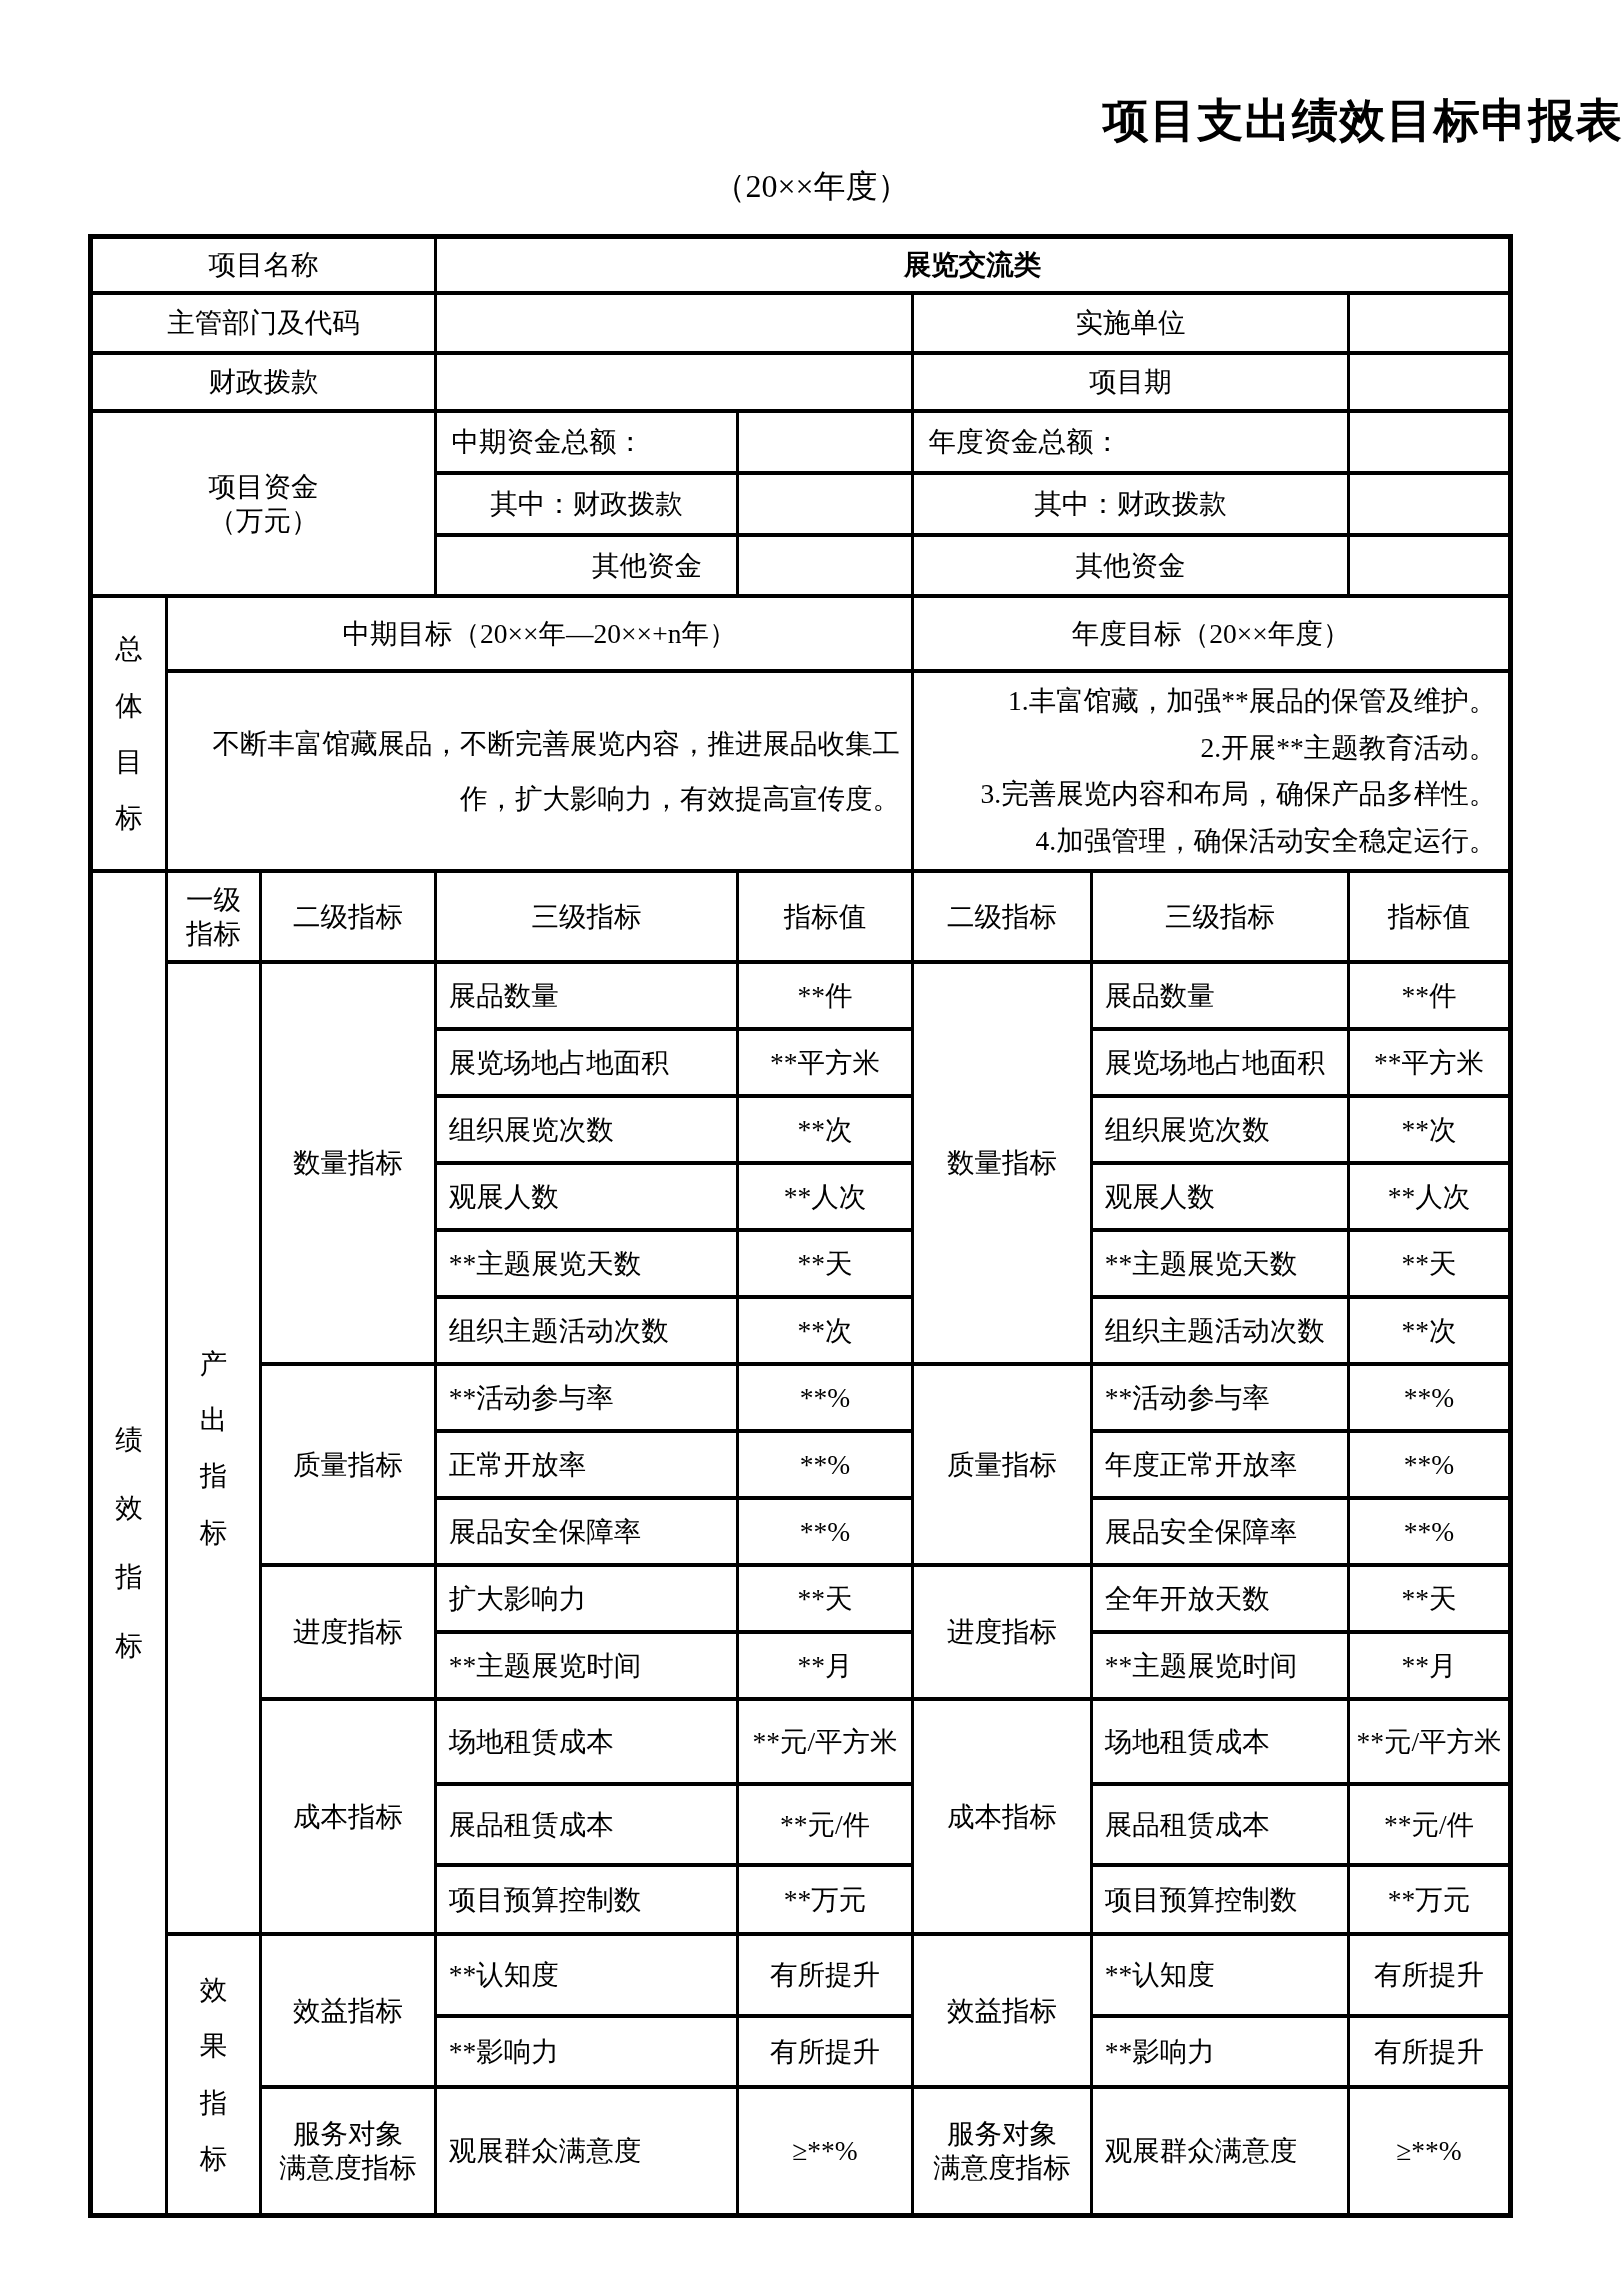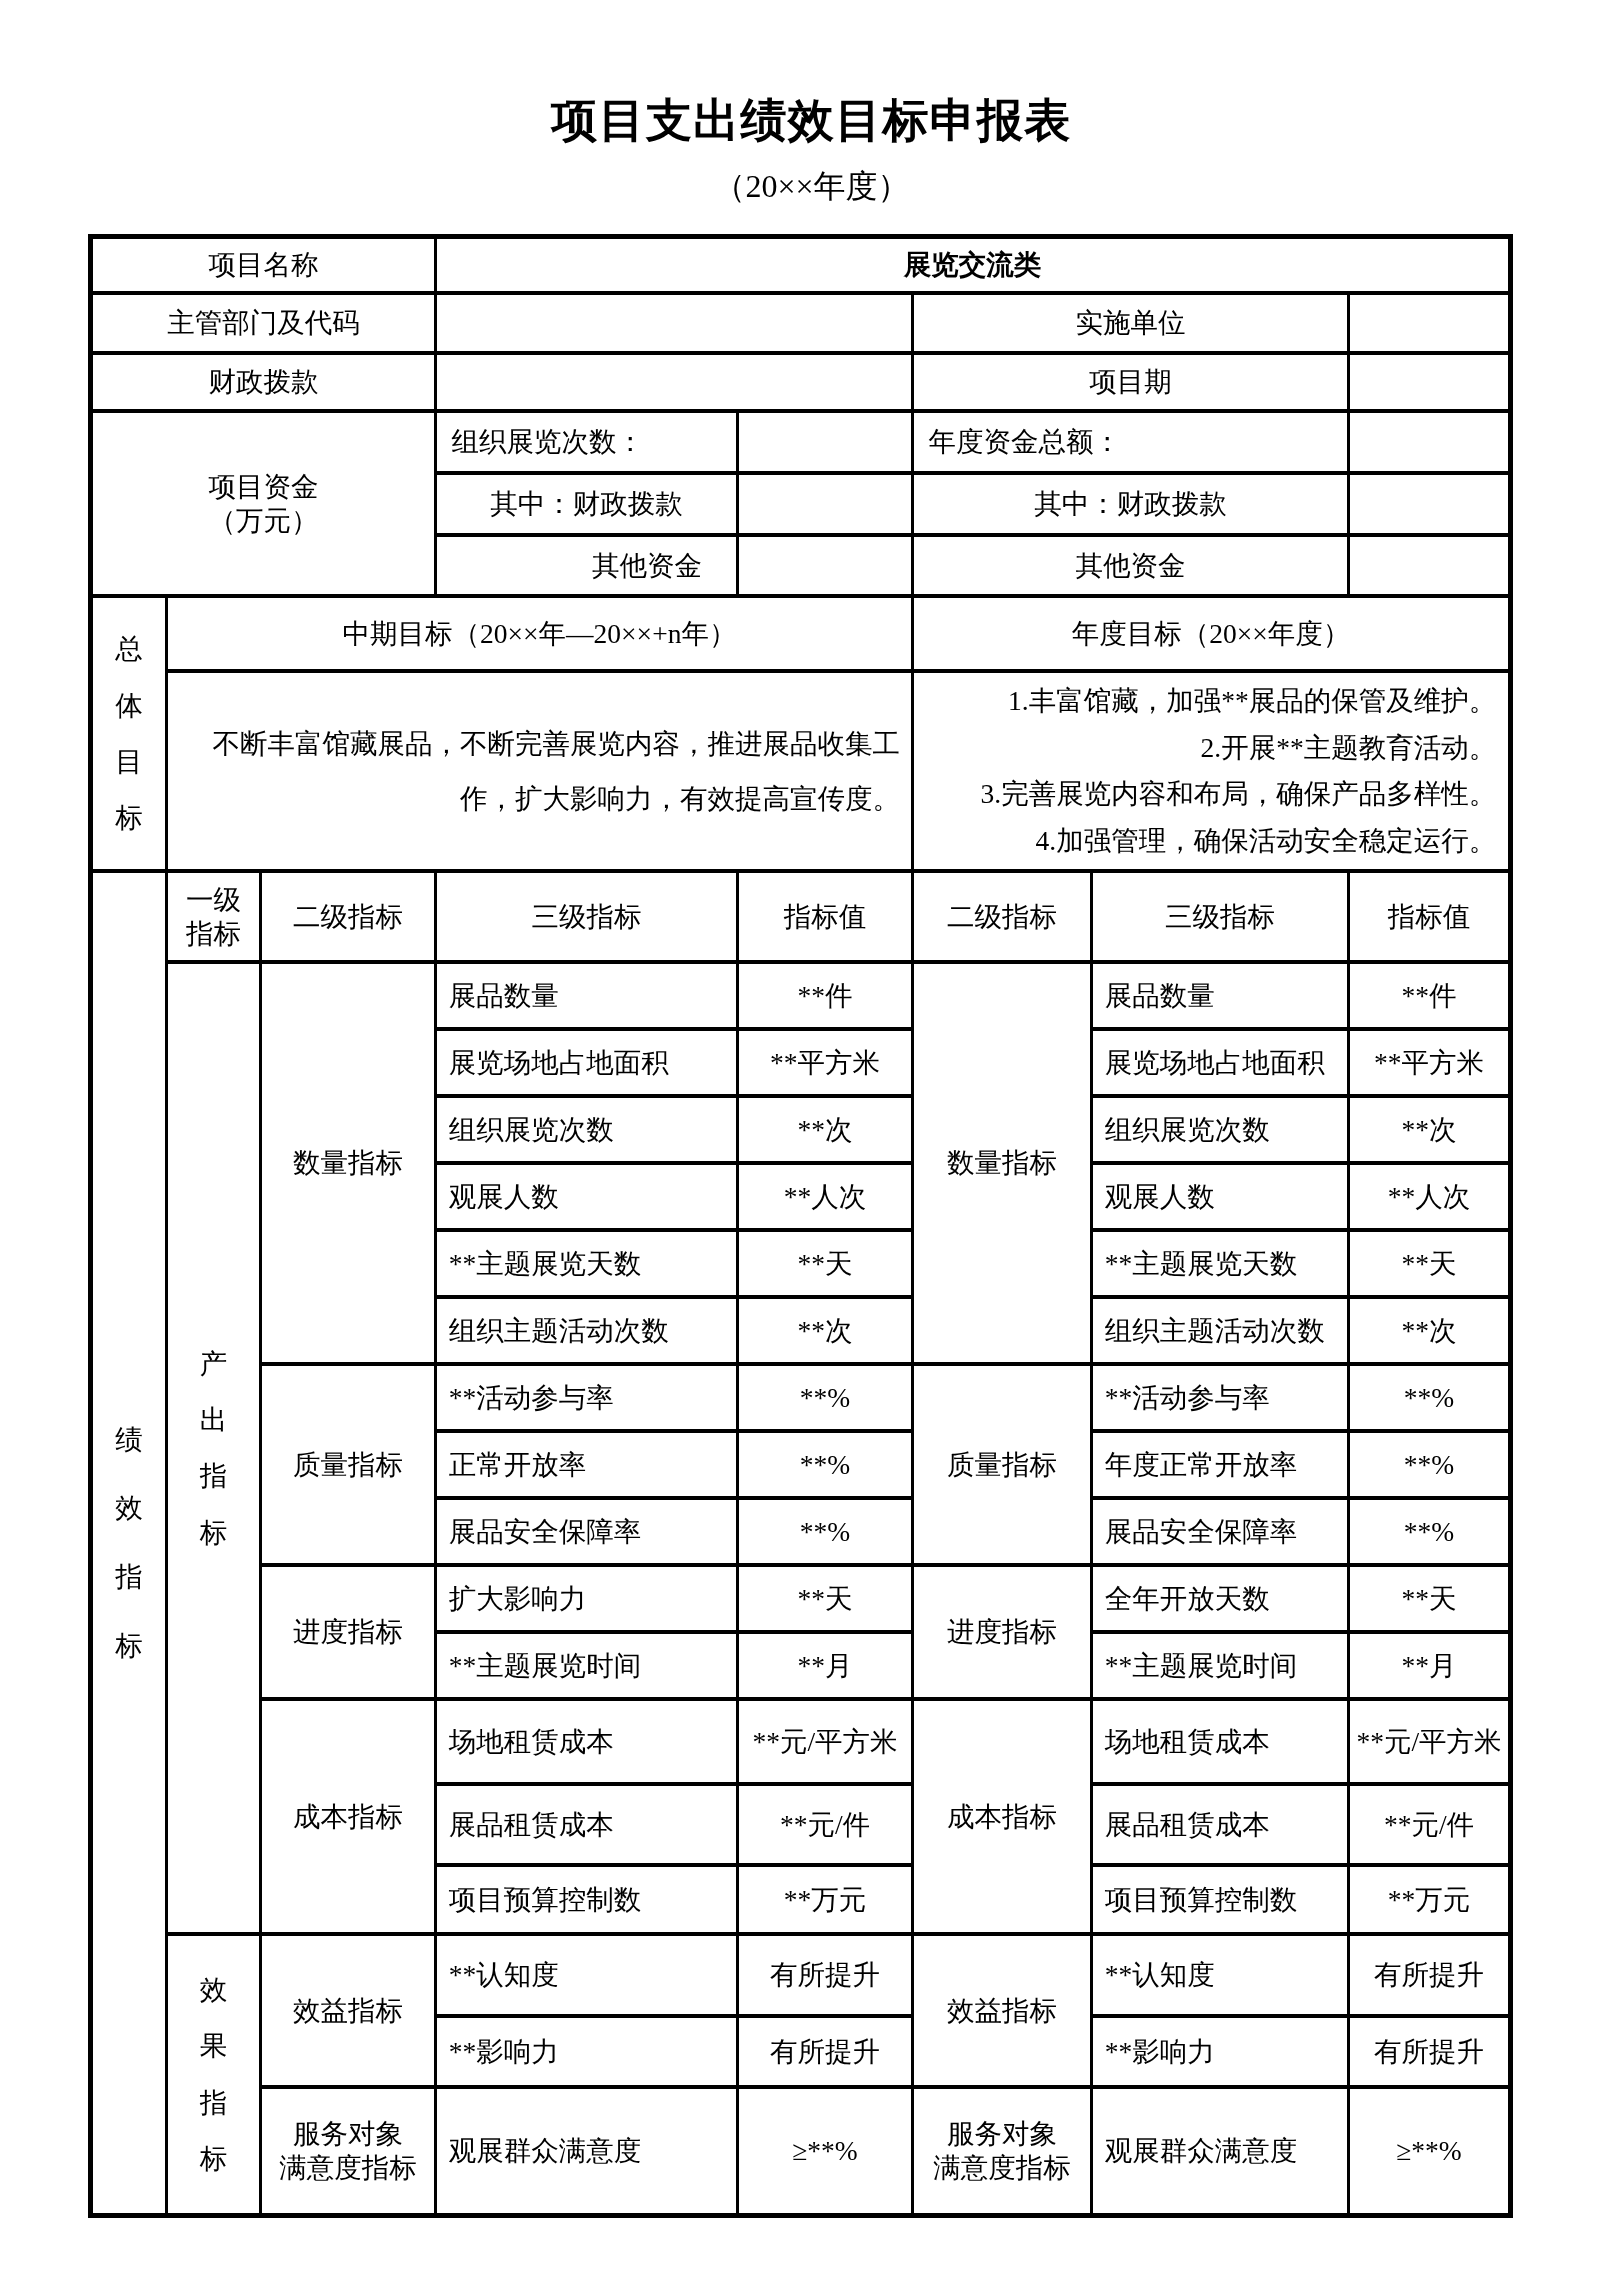--- a/index.html
+++ b/index.html
@@ -2,21 +2,21 @@
 <html style="font-size:10.5px"><head>
 <meta charset="utf-8">
 <style>
   html,body{margin:0;padding:0;}
   body{
     width:1623px;height:2295px;background:#ffffff;color:#000000;
     font-family:"Liberation Serif","DejaVu Serif",serif;
     -webkit-font-smoothing:antialiased;
   }
   .title{
-    text-align:center;font-size:46px;font-weight:bold;
+    text-align:right;font-size:46px;font-weight:bold;
     margin:97px 0 0 0;line-height:1.05;letter-spacing:1.3px;
   }
   .subtitle{
     text-align:center;font-size:32px;font-weight:normal;
     margin:25px 0 0 0;line-height:1.05;
   }
   table.form{
     border-collapse:collapse;table-layout:fixed;
     width:1420px;margin:30px 0 0 88px;
     border:5.2px solid #000;
@@ -72,21 +72,21 @@
   <tr style="height:58px">
     <td colspan="3">财政拨款</td>
     <td colspan="2"></td>
     <td colspan="2">项目期</td>
     <td></td>
   </tr>
 
   <tr style="height:62px">
     <td colspan="3" rowspan="3" class="pre">项目资金
 （万元）</td>
-    <td class="fund-left">组织展览次数：</td>
+    <td class="fund-left">中期资金总额：</td>
     <td></td>
     <td colspan="2" class="fund-left">年度资金总额：</td>
     <td></td>
   </tr>
   <tr style="height:62px">
     <td>其中：财政拨款</td>
     <td></td>
     <td colspan="2">其中：财政拨款</td>
     <td></td>
   </tr>

